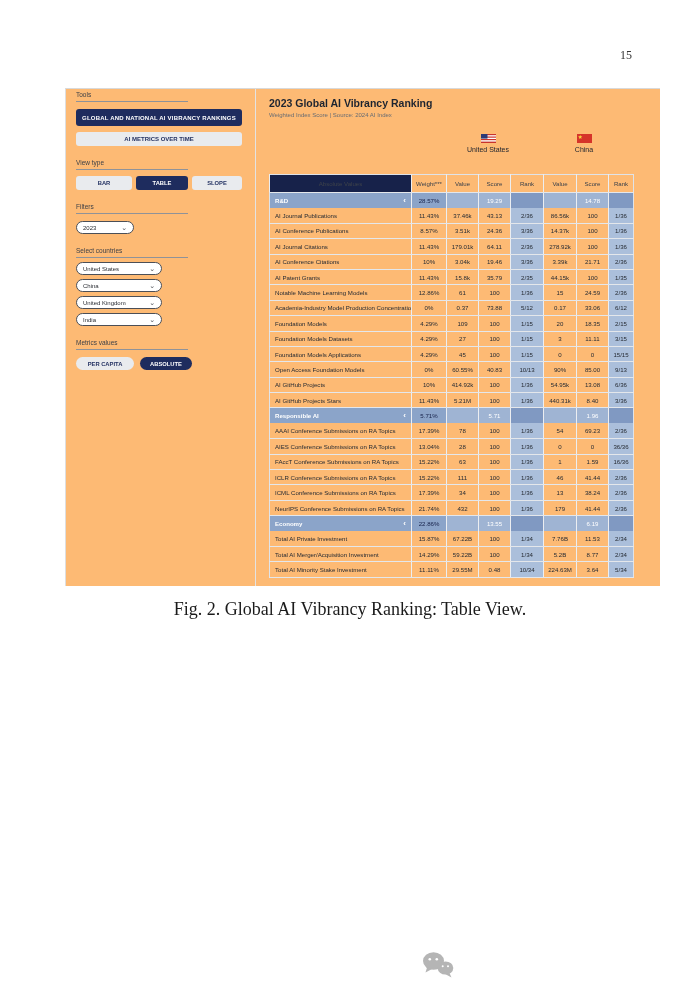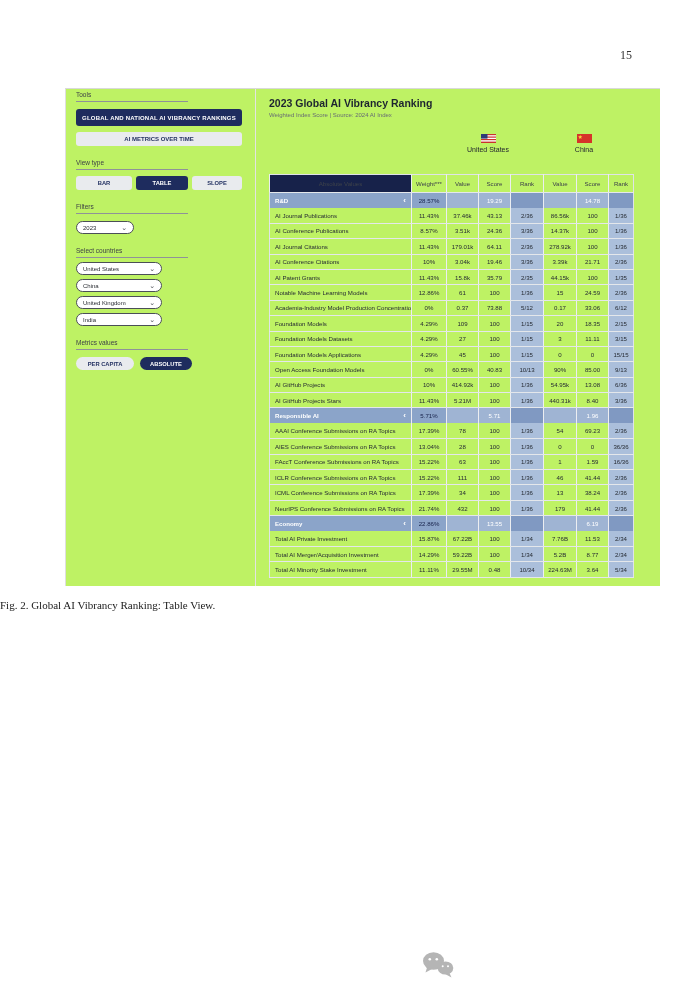--- a/index.html
+++ b/index.html
@@ -2,21 +2,21 @@
 <html><head>
 <meta charset="utf-8">
 <style>
   html,body{margin:0;padding:0;}
   body{
     width:700px;height:1003px;position:relative;background:#ffffff;
     font-family:"Liberation Sans", sans-serif;color:#23272f;overflow:hidden;
   }
   .page-number{position:absolute;top:48px;left:620px;font-family:"Liberation Serif",serif;font-size:12px;color:#333;}
   
-  .figure{position:absolute;left:65px;top:88px;width:594px;height:497px;border-top:1px solid #d9d9d9;border-left:1px solid #dedede;background:#bef264;}
+  .figure{position:absolute;left:65px;top:88px;width:594px;height:497px;border-top:1px solid #d9d9d9;border-left:1px solid #dedede;background:#fdba74;}
   
   .sidebar{position:absolute;left:10px;top:2px;width:172px;}
   .side-label{font-size:6.5px;color:#3c3f46;padding-bottom:3px;border-bottom:1px solid #8f9298;width:112px;}
   .btn{box-sizing:border-box;display:flex;align-items:center;justify-content:center;text-align:center;font-weight:bold;border-radius:3px;cursor:pointer;}
   .btn-primary{margin-top:7px;width:166px;height:17px;background:#1e2c5e;color:#fff;font-size:6px;letter-spacing:.2px;}
   .btn-secondary{margin-top:6px;width:166px;height:14px;background:#e9ebee;color:#1e2c5e;font-size:6px;}
   .mt-sec{margin-top:13px;}
   .segmented{margin-top:6px;display:flex;gap:4px;}
   .seg{height:14px;border-radius:3px;display:flex;align-items:center;justify-content:center;font-size:5.8px;font-weight:bold;color:#1e2c5e;background:#e9ebee;cursor:pointer;}
   .seg.active{background:#1e2c5e;color:#fff;}
@@ -47,21 +47,21 @@
   table.rank th{height:18px;color:#3d424a;}
   table.rank .c-label{text-align:left;padding-left:5px;border-left:none;}
   th.h-label{background:#17224a;color:#fff;text-align:left;padding-left:5px;font-size:6.2px;}
   td.rank-cell{background:#abbfdb;border-bottom:1px solid #9fb4d2;}
   tr.section td{background:#8ba4c9;border-bottom:none;color:#17224a;}
   tr.section td.c-label{color:#fff;font-weight:bold;position:relative;}
   tr.section td.band{background:#9fb4d3;color:#fff;}
   tr.section td.s-rank{background:#8099c2;}
   tr.section .chev{position:absolute;right:5px;top:3px;color:#fff;font-size:8px;font-weight:bold;}
   
-  .caption{position:absolute;top:599px;left:0;width:100%;font-family:"Liberation Serif",serif;font-size:11px;color:#1b1b1b;}
+  .caption{position:absolute;top:599px;left:0;width:100%;text-align:center;font-family:"Liberation Serif",serif;font-size:18px;color:#1b1b1b;}
   .watermark{position:absolute;top:951px;left:0;width:100%;display:flex;align-items:center;justify-content:center;transform:translateX(88px);gap:9px;color:#b9b9b9;font-size:21px;letter-spacing:1px;}
 </style>
 </head>
 <body>
 
 <div class="page-number">15</div>
 
 <div class="figure">
 
   <div class="sidebar">

